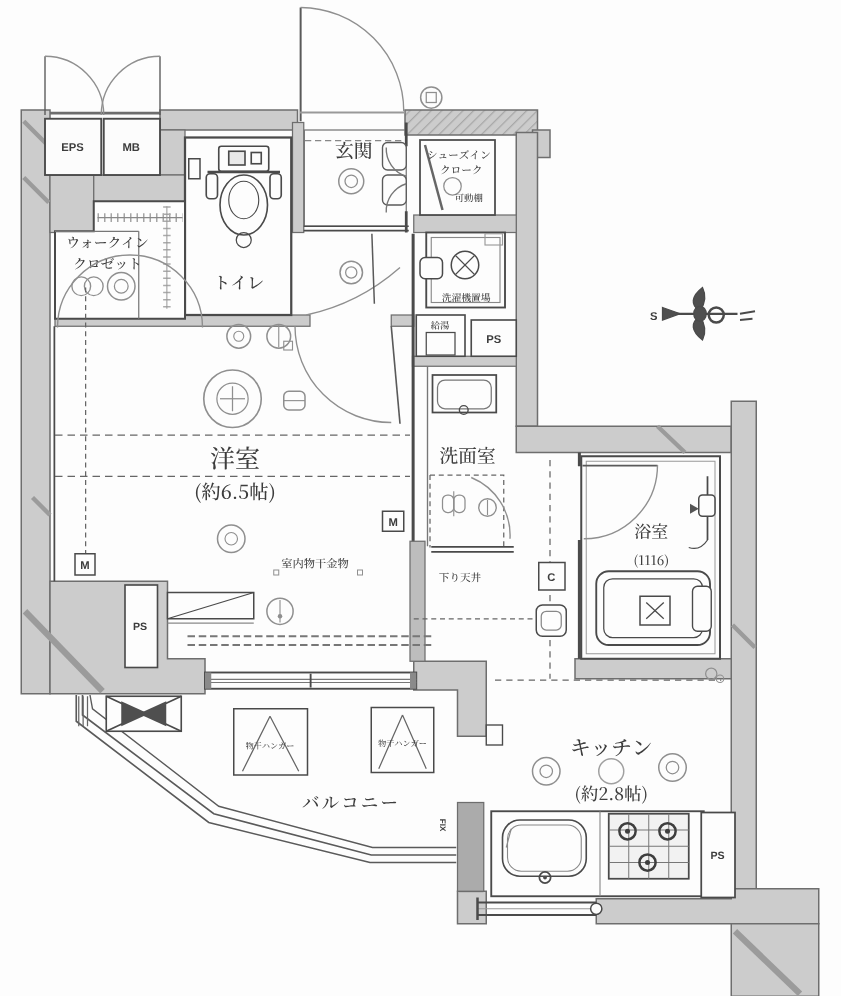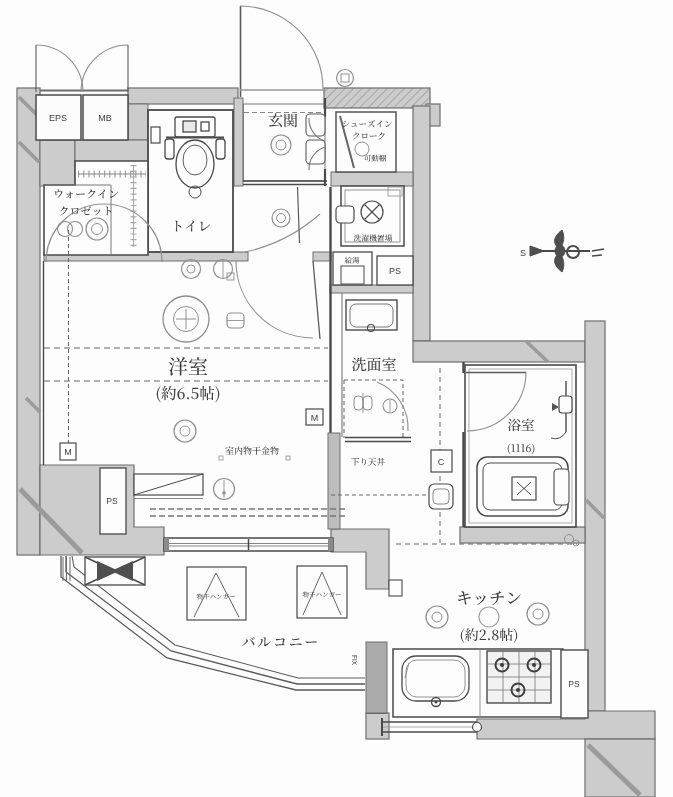--- a/index.html
+++ b/index.html
@@ -1,14 +1,14 @@
 <!DOCTYPE html>
 <html><head><meta charset="utf-8"><title>floorplan</title><style>
 html,body{margin:0;padding:0;background:#fff}
-#plan{position:relative;width:673px;height:797px;background:#0ea5e9;font-family:"Liberation Sans",sans-serif;}
+#plan{position:relative;width:673px;height:797px;background:#0ea5e9;font-family:"Liberation Sans",sans-serif;font-weight:bold;}
 </style></head><body>
 <div id="plan">
 <svg width="673" height="797" viewBox="0 0 673 797">
 <defs>
 <pattern id="hat" width="6" height="6" patternUnits="userSpaceOnUse" patternTransform="rotate(45)">
           <rect width="6" height="6" fill="#cccccc"></rect>
           <line x1="0" y1="0" x2="0" y2="6" stroke="#a7a7a7" stroke-width="2"></line>
         </pattern>
 </defs>
 <rect x="0" y="0" width="673" height="797" fill="#fdfdfd"></rect>

